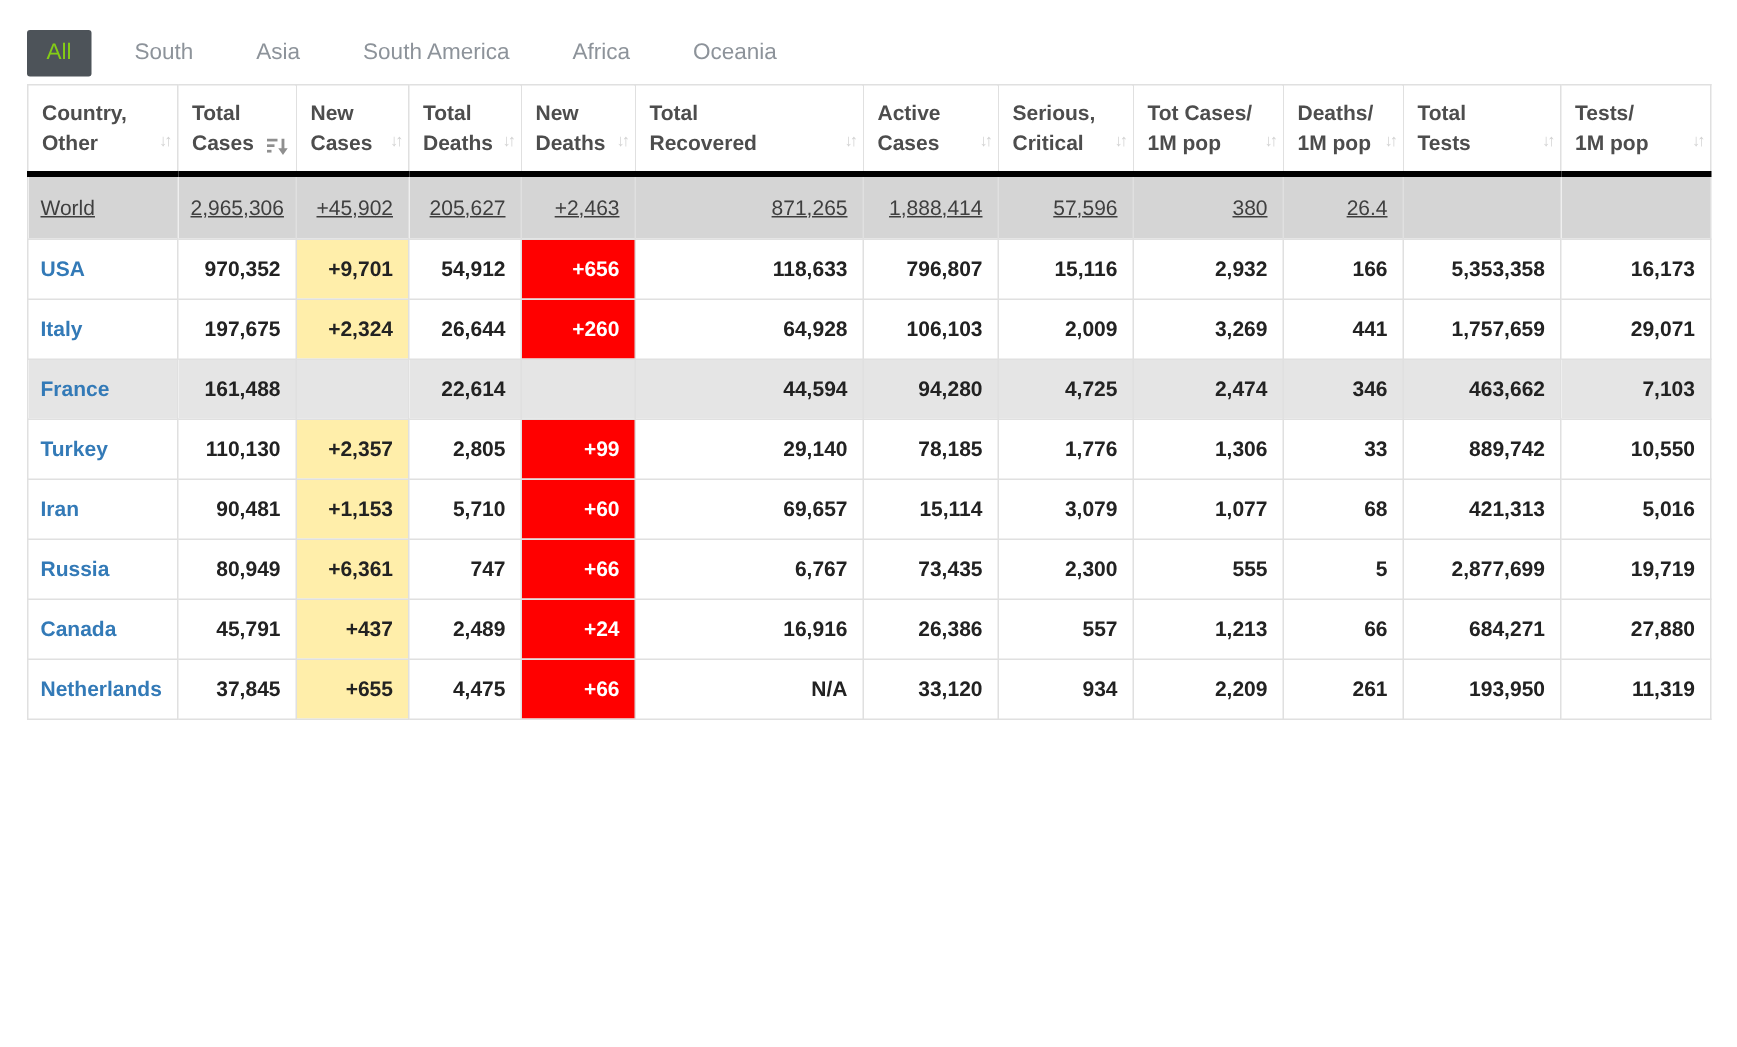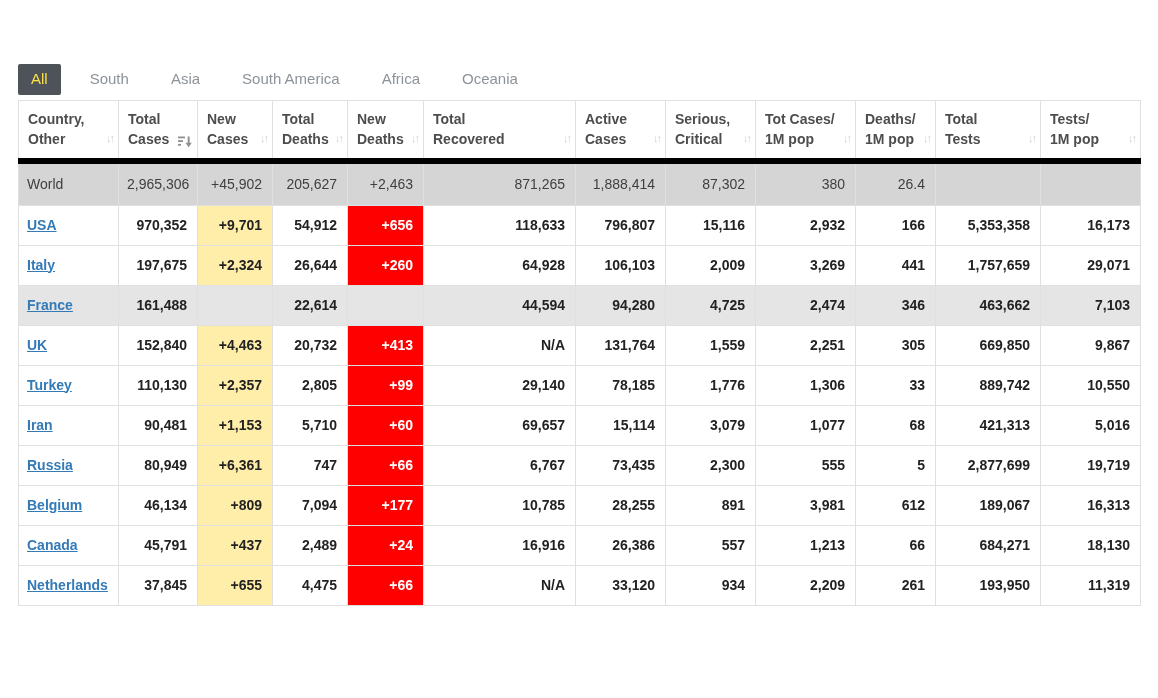--- a/index.html
+++ b/index.html
@@ -11,54 +11,54 @@
   .wrap{padding:20px 0 0 18px;}
 
   
   .tabs{display:flex;align-items:flex-end;margin-bottom:5px;}
   .tab{
     border:none;background:transparent;cursor:pointer;
     font-family:"Liberation Sans", sans-serif;
     font-size:15px;color:#8d939a;
     padding:7px 13px;margin-right:16px;border-radius:2px;line-height:1.1;
   }
-  .tab.active{background:var(--active-tab-bg,#4d5359);color:#fde047;margin-top:44px;}
+  .tab.active{background:var(--active-tab-bg,#4d5359);color:#84cc16;}
 
   
   table{
     border-collapse:collapse;table-layout:fixed;width:1122px;
     font-size:14px;
   }
   th,td{border:1px solid #e0e0e0;}
   thead th{
     background:#fff;color:#4d4d4d;font-weight:bold;text-align:left;
     vertical-align:top;position:relative;
     padding:8px 6px 9px 9px;line-height:20px;
-    border-bottom:6px solid #000000;
+    border-bottom:4px solid #000000;
     cursor:pointer;
   }
   .sort-icon{
     position:absolute;right:5px;bottom:10px;
     font-size:11px;font-weight:bold;color:#d2d2d2;letter-spacing:-2px;
   }
   .sort-desc-icon{position:absolute;right:5px;bottom:10px;line-height:0;}
 
   tbody td{
     padding:11px 10px 11px 8px;text-align:right;
     color:#222;font-weight:bold;line-height:17px;
     background:#fff;white-space:nowrap;overflow:hidden;
   }
   tbody td.country-cell{text-align:left;}
   tbody td.country-cell a{
-    color:var(--link-blue,#337ab7);font-weight:bold;text-decoration:underline;cursor:pointer;
+    color:var(--link-blue,#337ab7);font-weight:bold;cursor:pointer;
   }
   tr.world td{
     background:var(--world-row-bg,#d5d5d5);
     font-weight:normal;color:#3f3f3f;
-    padding-top:12px;padding-bottom:12px;
+    padding-top:12px;padding-bottom:12px;text-decoration:underline;
   }
   tr.shaded td{background:#e5e5e5;}
   td.hl-yellow{background:var(--highlight-yellow,#ffeeaa) !important;}
   td.hl-red{background:var(--highlight-red,#ff0000) !important;color:#fff !important;}
 </style>
 </head>
 <body>
 
 <div class="wrap">
   <div class="tabs">
@@ -108,21 +108,21 @@
     </thead>
     <tbody>
         <tr class="world">
           <td class="country-cell"><span>World</span></td>
           <td>2,965,306</td>
           <td>+45,902</td>
           <td>205,627</td>
           <td>+2,463</td>
           <td>871,265</td>
           <td>1,888,414</td>
-          <td>87,302</td>
+          <td>57,596</td>
           <td>380</td>
           <td>26.4</td>
           <td></td>
           <td></td>
         </tr>
         <tr>
           <td class="country-cell"><a>USA</a></td>
           <td>970,352</td>
           <td class="hl-yellow">+9,701</td>
           <td>54,912</td>
@@ -157,34 +157,20 @@
           <td></td>
           <td>44,594</td>
           <td>94,280</td>
           <td>4,725</td>
           <td>2,474</td>
           <td>346</td>
           <td>463,662</td>
           <td>7,103</td>
         </tr>
         <tr>
-          <td class="country-cell"><a>UK</a></td>
-          <td>152,840</td>
-          <td class="hl-yellow">+4,463</td>
-          <td>20,732</td>
-          <td class="hl-red">+413</td>
-          <td>N/A</td>
-          <td>131,764</td>
-          <td>1,559</td>
-          <td>2,251</td>
-          <td>305</td>
-          <td>669,850</td>
-          <td>9,867</td>
-        </tr>
-        <tr>
           <td class="country-cell"><a>Turkey</a></td>
           <td>110,130</td>
           <td class="hl-yellow">+2,357</td>
           <td>2,805</td>
           <td class="hl-red">+99</td>
           <td>29,140</td>
           <td>78,185</td>
           <td>1,776</td>
           <td>1,306</td>
           <td>33</td>
@@ -213,46 +199,32 @@
           <td class="hl-red">+66</td>
           <td>6,767</td>
           <td>73,435</td>
           <td>2,300</td>
           <td>555</td>
           <td>5</td>
           <td>2,877,699</td>
           <td>19,719</td>
         </tr>
         <tr>
-          <td class="country-cell"><a>Belgium</a></td>
-          <td>46,134</td>
-          <td class="hl-yellow">+809</td>
-          <td>7,094</td>
-          <td class="hl-red">+177</td>
-          <td>10,785</td>
-          <td>28,255</td>
-          <td>891</td>
-          <td>3,981</td>
-          <td>612</td>
-          <td>189,067</td>
-          <td>16,313</td>
-        </tr>
-        <tr>
           <td class="country-cell"><a>Canada</a></td>
           <td>45,791</td>
           <td class="hl-yellow">+437</td>
           <td>2,489</td>
           <td class="hl-red">+24</td>
           <td>16,916</td>
           <td>26,386</td>
           <td>557</td>
           <td>1,213</td>
           <td>66</td>
           <td>684,271</td>
-          <td>18,130</td>
+          <td>27,880</td>
         </tr>
         <tr>
           <td class="country-cell"><a>Netherlands</a></td>
           <td>37,845</td>
           <td class="hl-yellow">+655</td>
           <td>4,475</td>
           <td class="hl-red">+66</td>
           <td>N/A</td>
           <td>33,120</td>
           <td>934</td>

